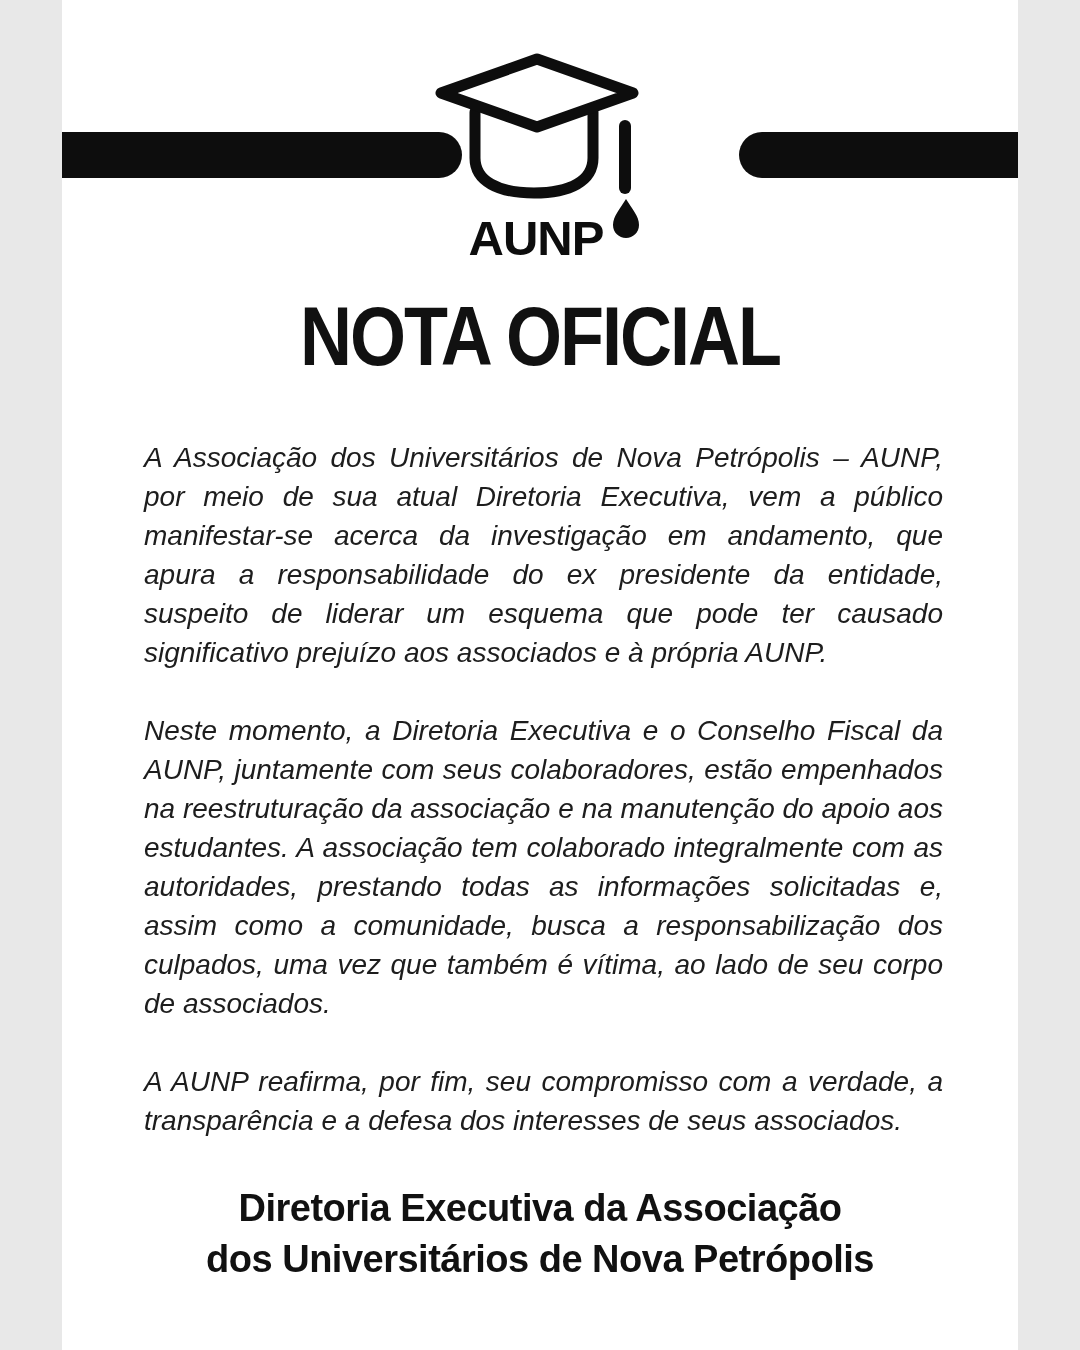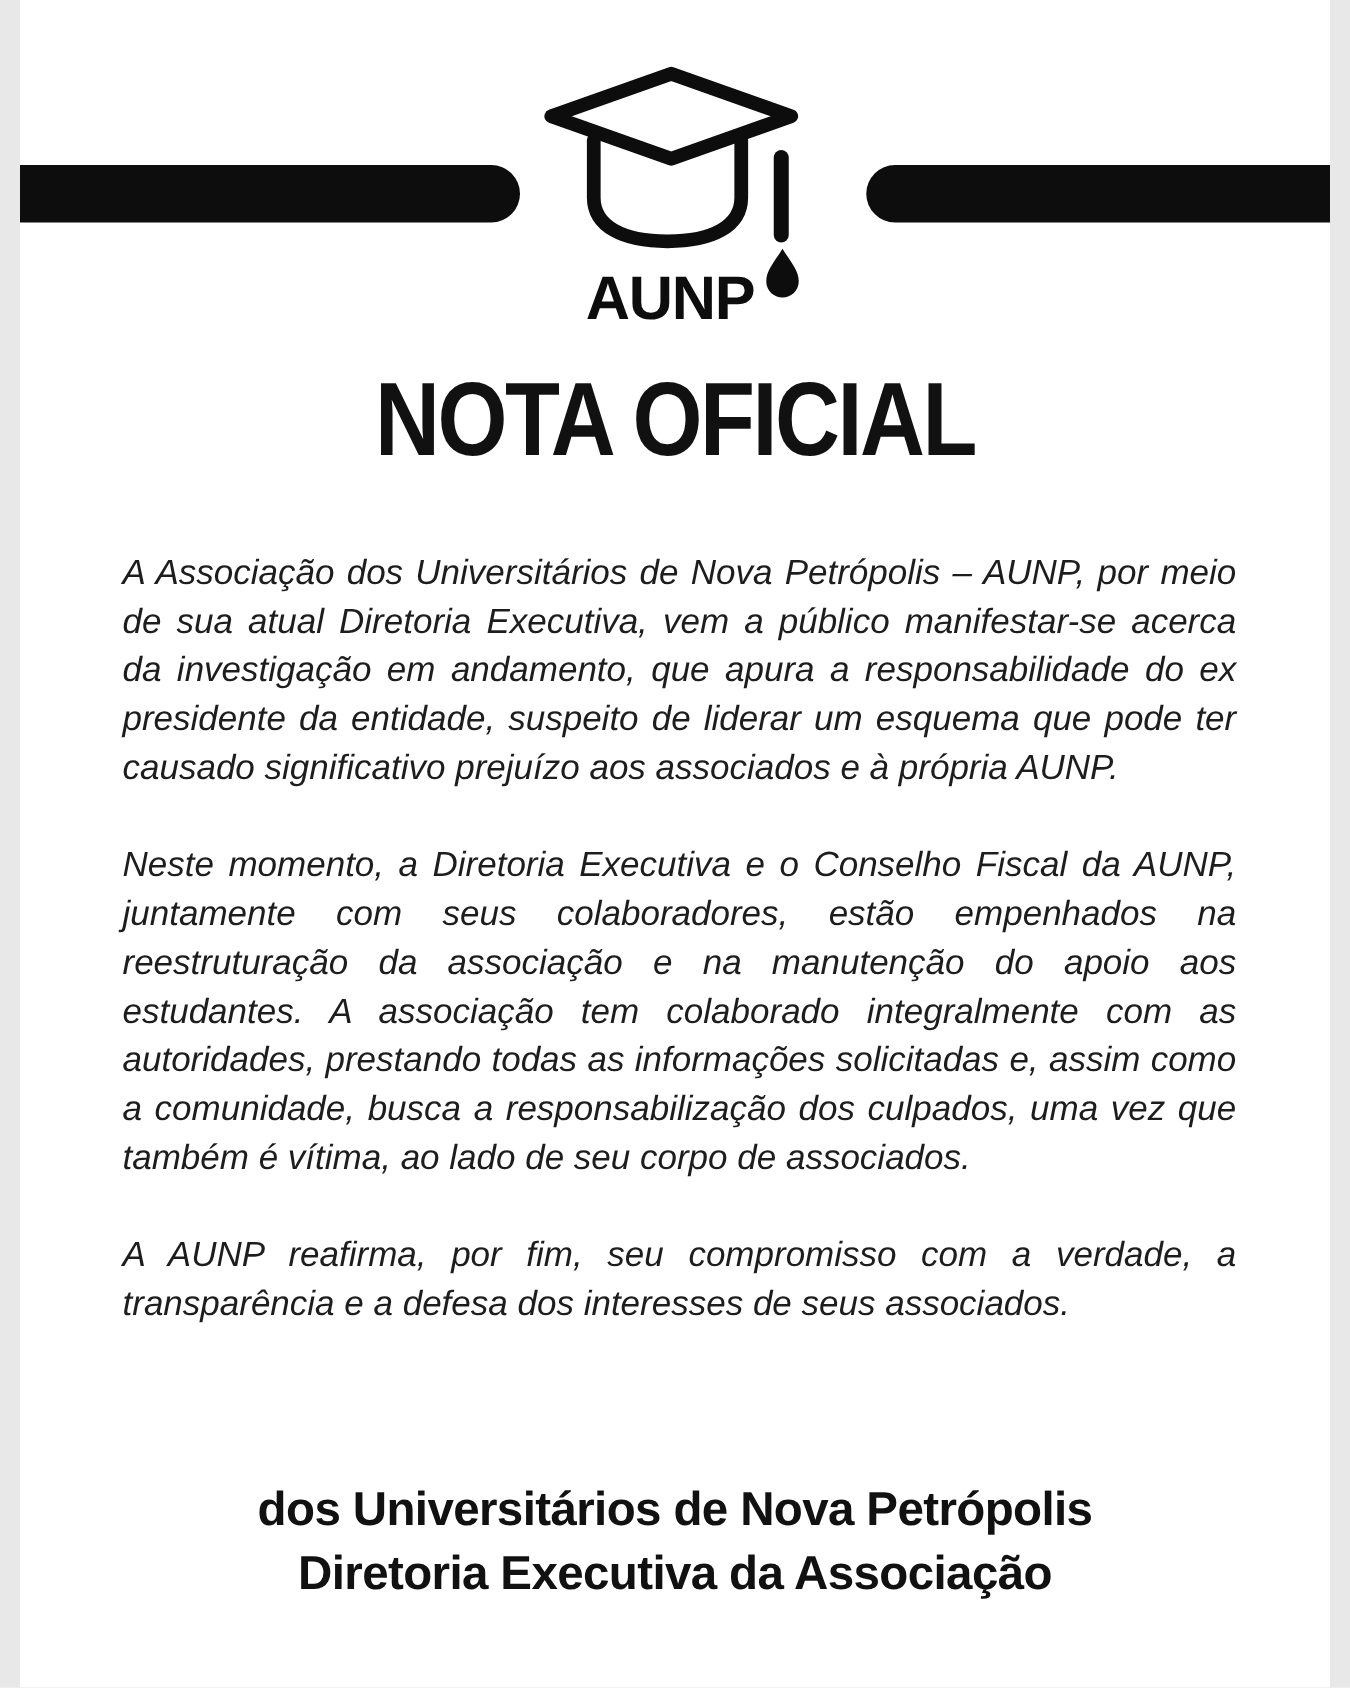--- a/index.html
+++ b/index.html
@@ -1,18 +1,18 @@
 <!DOCTYPE html>
 <html><head>
 <meta charset="utf-8">
 <style>
   html,body{margin:0;padding:0;background:#e8e8e8;}
   .page{
     position:relative;
-    width:1048px;height:1350px;
+    width:956px;height:1350px;
     margin:0 auto;
     background:var(--bg,#ffffff);
     overflow:hidden;
     font-family:"Liberation Sans", sans-serif;
     color:var(--ink,#111111);
   }
   
   .bar{
     position:absolute;
     top:132px;height:46px;
@@ -105,17 +105,17 @@
     <span class="stretch">NOTA OFICIAL</span>
   </h1>
 
   <div class="body-text">
     <p>A Associação dos Universitários de Nova Petrópolis – AUNP, por meio de sua atual Diretoria Executiva, vem a público manifestar-se acerca da investigação em andamento, que apura a responsabilidade do ex presidente da entidade, suspeito de liderar um esquema que pode ter causado significativo prejuízo aos associados e à própria AUNP.</p>
     <p>Neste momento, a Diretoria Executiva e o Conselho Fiscal da AUNP, juntamente com seus colaboradores, estão empenhados na reestruturação da associação e na manutenção do apoio aos estudantes. A associação tem colaborado integralmente com as autoridades, prestando todas as informações solicitadas e, assim como a comunidade, busca a responsabilização dos culpados, uma vez que também é vítima, ao lado de seu corpo de associados.</p>
     <p>A AUNP reafirma, por fim, seu compromisso com a verdade, a transparência e a defesa dos interesses de seus associados.</p>
   </div>
 
   <div class="footer">
+    <div>Diretoria Executiva da Associação</div>
     <div>dos Universitários de Nova Petrópolis</div>
-    <div>Diretoria Executiva da Associação</div>
   </div>
 
 </div>
 
 </body></html>

